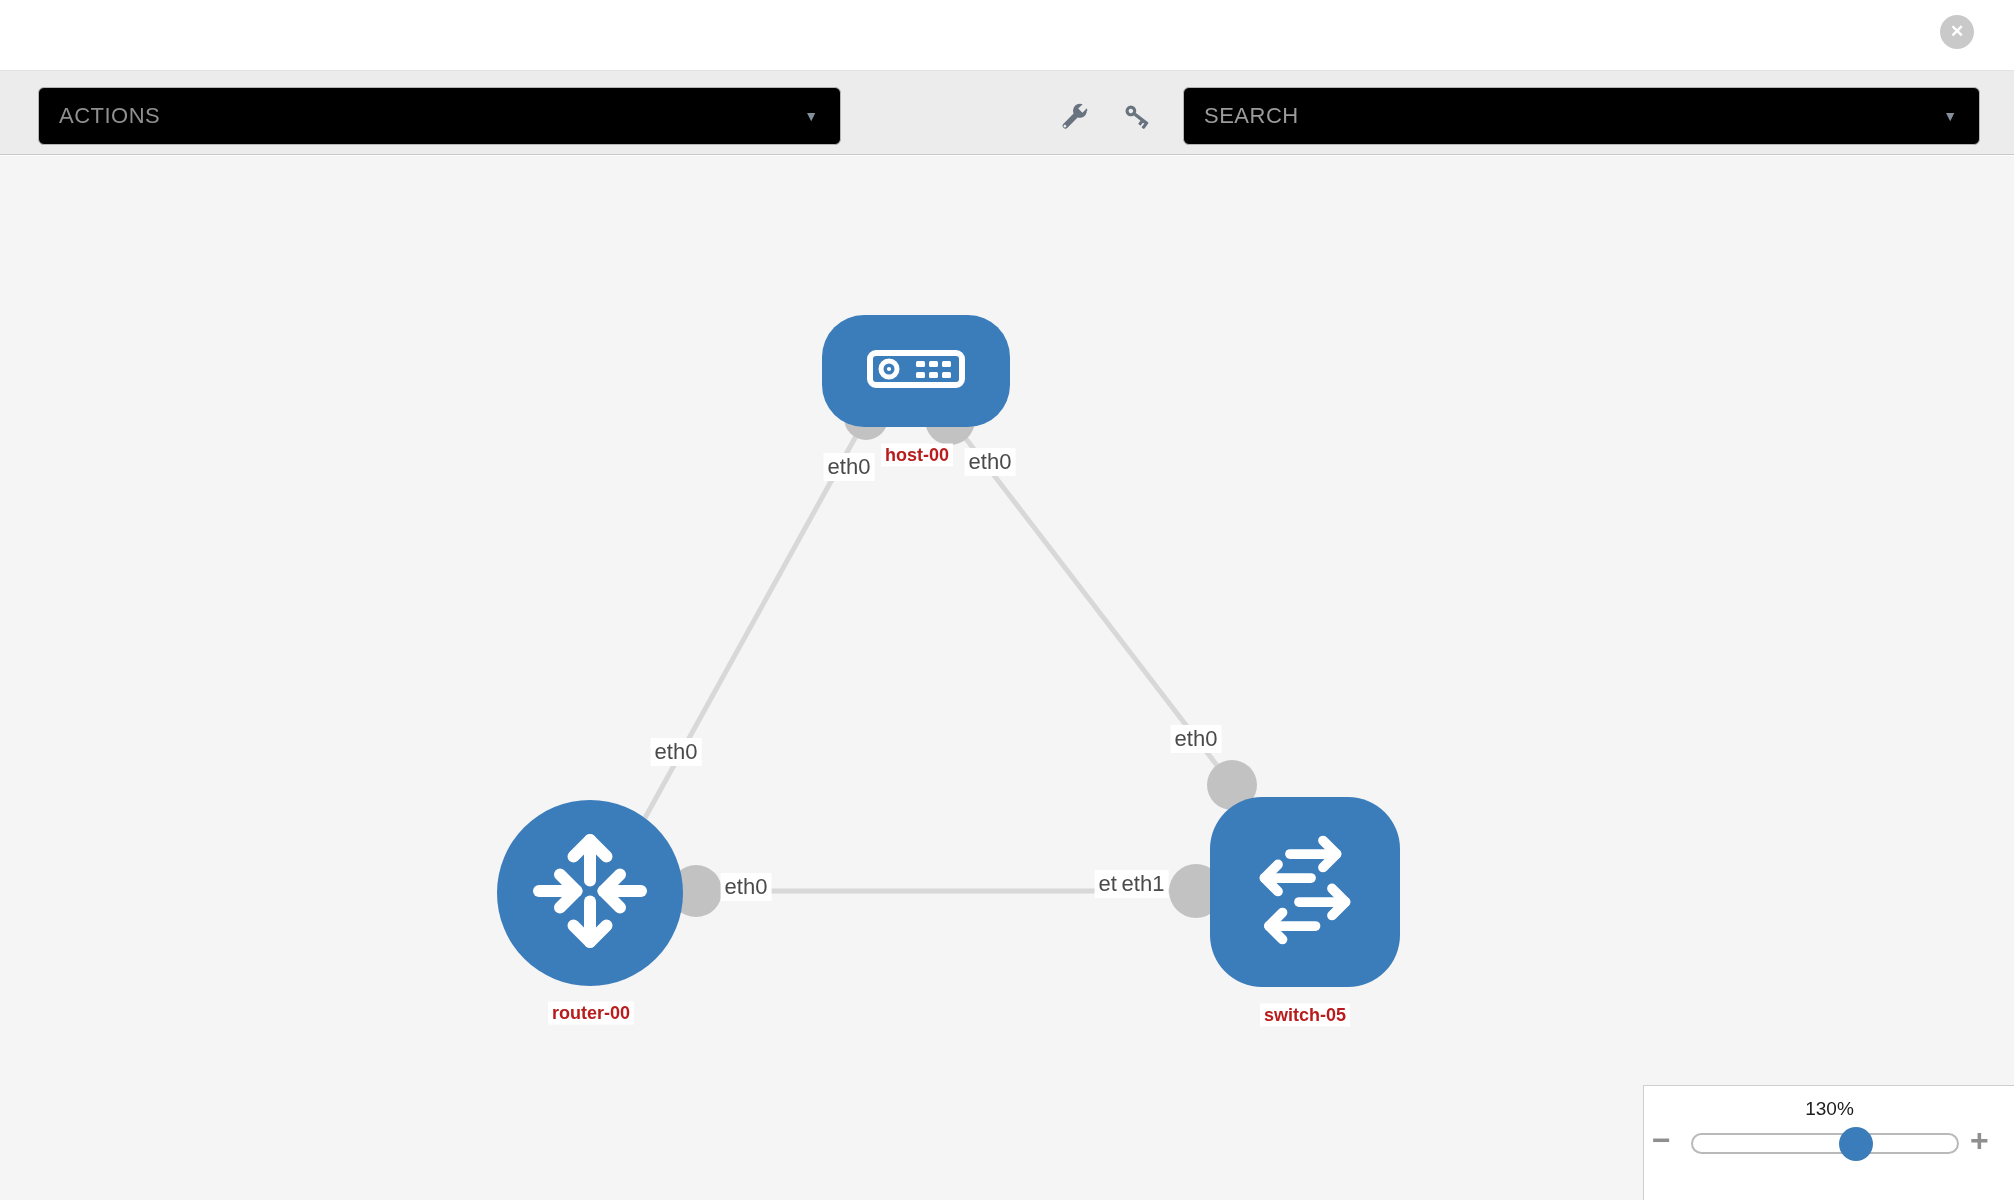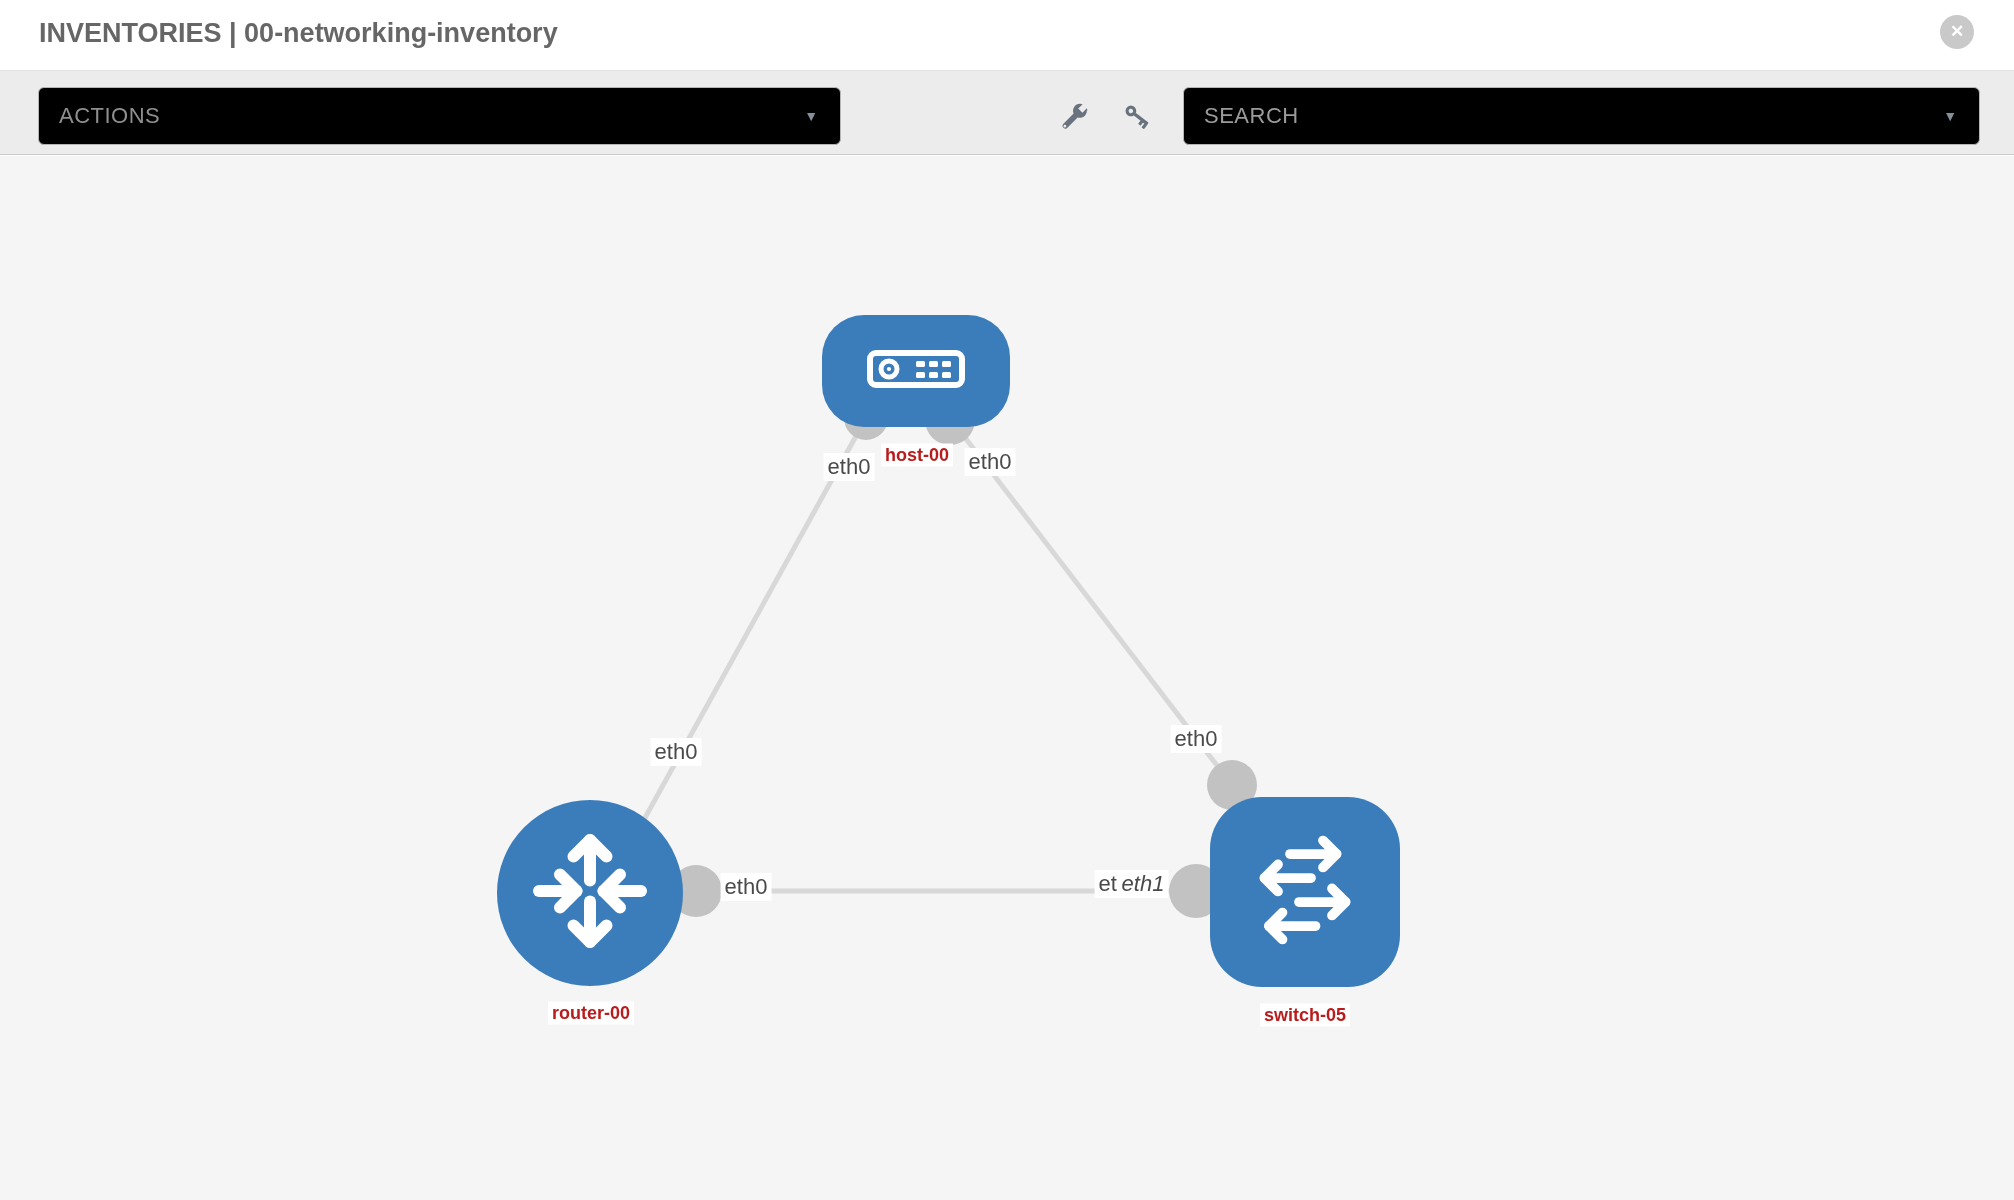--- a/index.html
+++ b/index.html
@@ -44,21 +44,20 @@
     border:2px solid #b9b9b9; border-radius:11px; cursor:pointer; }
   .zoom-thumb { position:absolute; left:146px; top:-8px; width:34px; height:34px; border-radius:50%;
     background:#3b7cba; cursor:grab; }
 </style>
 </head>
 <body>
 
 <div class="stage">
 
   <div class="header">
-    <div class="title">INVENTORIES | 00-networking-inventory</div>
     <div class="close-btn">✕</div>
   </div>
 
   <div class="toolbar">
     <div class="select-box" style="left:38px; width:803px;">
       <span class="lbl">ACTIONS</span>
       <span class="caret">▼</span>
     </div>
 
     <div class="tool-icon" style="left:1058px;">
@@ -144,20 +143,28 @@
       </svg>
     </span>
   </div>
 
   <span class="chip iface" style="left:849px;  top:467px;">eth0</span>
   <span class="chip iface" style="left:990px;  top:462px;">eth0</span>
   <span class="chip iface" style="left:676px;  top:752px;">eth0</span>
   <span class="chip iface" style="left:1196px; top:739px;">eth0</span>
   <span class="chip iface" style="left:746px;  top:887px;">eth0</span>
   <span class="chip iface" style="left:1120px; top:884px;">eth0</span>
-  <span class="chip iface" style="left:1143px; top:884px;font-style:italic;">eth1</span>
+  <span class="chip iface" style="left:1143px; top:884px;">eth1</span>
 
   <span class="chip nodelabel" style="left:917px;  top:455px;">host-00</span>
   <span class="chip nodelabel" style="left:591px;  top:1013px;">router-00</span>
   <span class="chip nodelabel" style="left:1305px; top:1015px;">switch-05</span>
 
+  <div class="zoom-panel">
+    <div class="zoom-pct">130%</div>
+    <div class="zoom-minus">−</div>
+    <div class="zoom-track">
+      <div class="zoom-thumb"></div>
+    </div>
+    <div class="zoom-plus">+</div>
+  </div>
 
 </div>
 
 </body></html>

